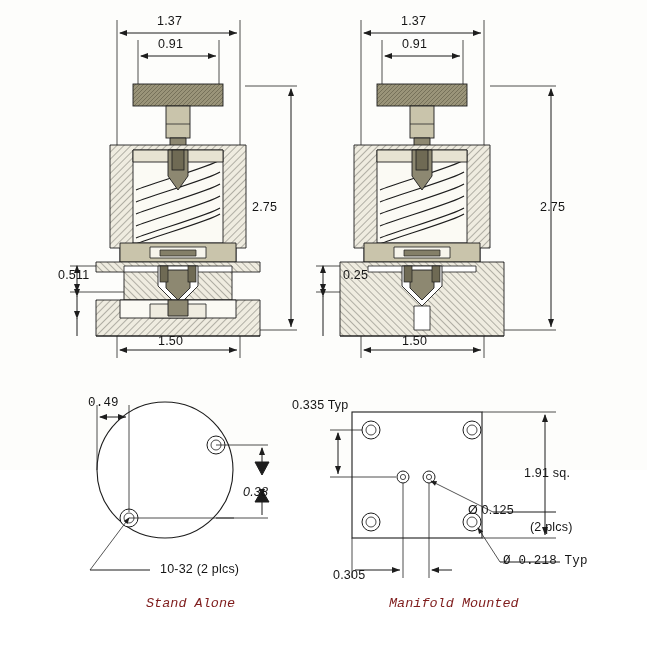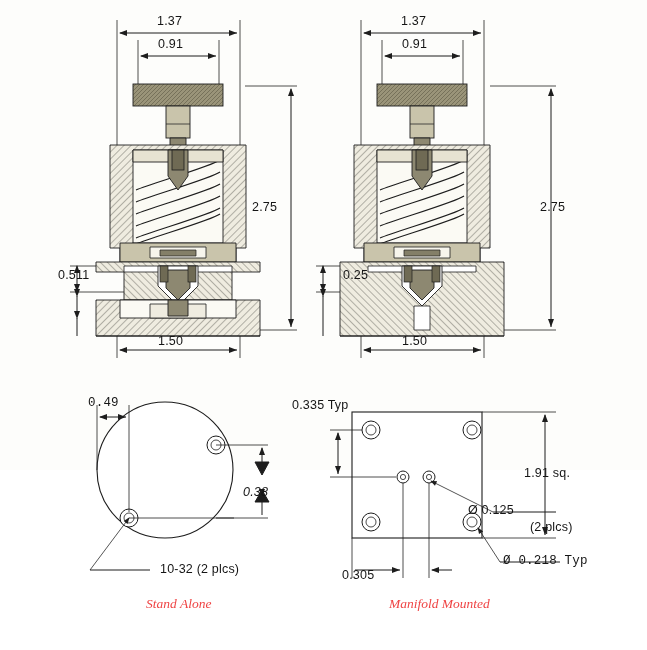--- a/index.html
+++ b/index.html
@@ -23,24 +23,24 @@
   .dim-label {
     position: absolute;
     font-family: "Liberation Sans", sans-serif;
     font-size: 12.5px;
     color: #151515;
     white-space: nowrap;
     letter-spacing: 0.2px;
   }
   .caption {
     position: absolute;
-    font-family: Liberation Serif, serif;
+    font-family: Liberation Mono, monospace;
     font-style: italic;
     font-size: 13.5px;
-    color: #ef4444;
+    color: #7f1d1d;
     white-space: nowrap;
   }
   svg.layer {
     position: absolute;
     left: 0;
     top: 0;
     width: 647px;
     height: 650px;
   }
   .ln { stroke: #1d1d1d; stroke-width: 1; fill: none; }
@@ -276,19 +276,19 @@
   <div class="dim-label" style="left:402px; top:334px;">1.50</div>
 
   <div class="dim-label" style="left:88px; top:396px;font-family:Liberation Mono, monospace;">0.49</div>
   <div class="dim-label" style="left:243px; top:485px;font-style:italic;">0.38</div>
   <div class="dim-label" style="left:160px; top:562px;">10-32 (2 plcs)</div>
 
   <div class="dim-label" style="left:292px; top:398px;">0.335 Typ</div>
   <div class="dim-label" style="left:524px; top:466px;">1.91 sq.</div>
   <div class="dim-label" style="left:468px; top:503px;">Ø 0.125</div>
   <div class="dim-label" style="left:498px; top:520px;margin-left:32px;">(2 plcs)</div>
-  <div class="dim-label" style="left:333px; top:568px;margin-left:9px;">0.305</div>
+  <div class="dim-label" style="left:333px; top:568px;">0.305</div>
   <div class="dim-label" style="left:503px; top:554px;font-family:Liberation Mono, monospace;">Ø 0.218 Typ</div>
 
   <div class="caption" style="left:146px; top:596px;">Stand Alone</div>
   <div class="caption" style="left:389px; top:596px;">Manifold Mounted</div>
 
 </div>
 
 </body></html>

